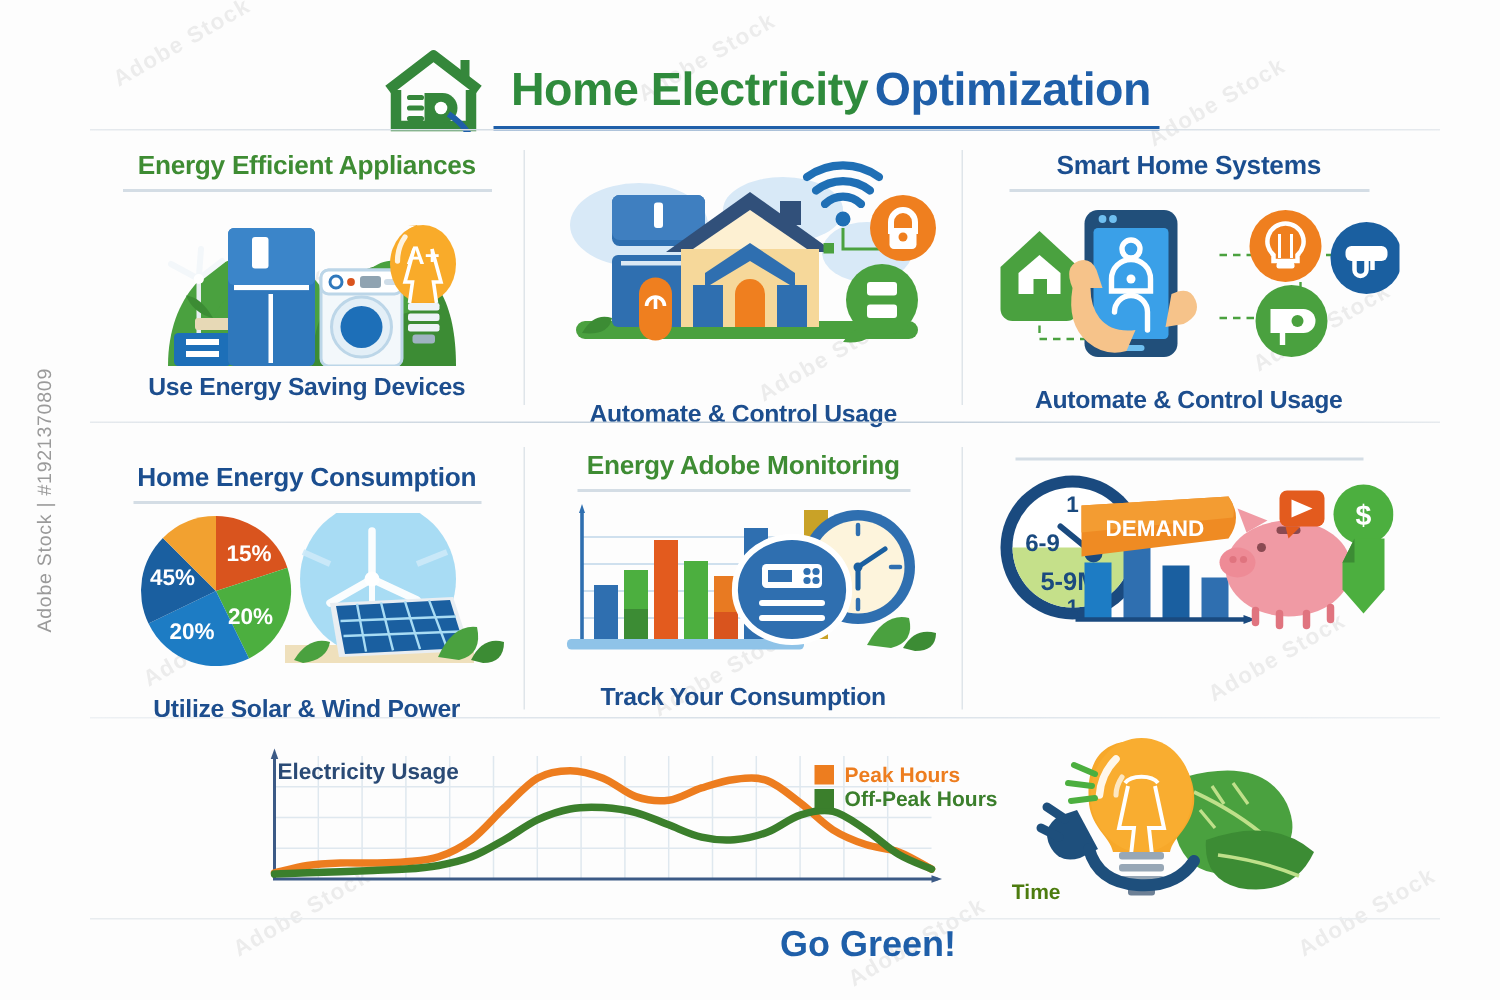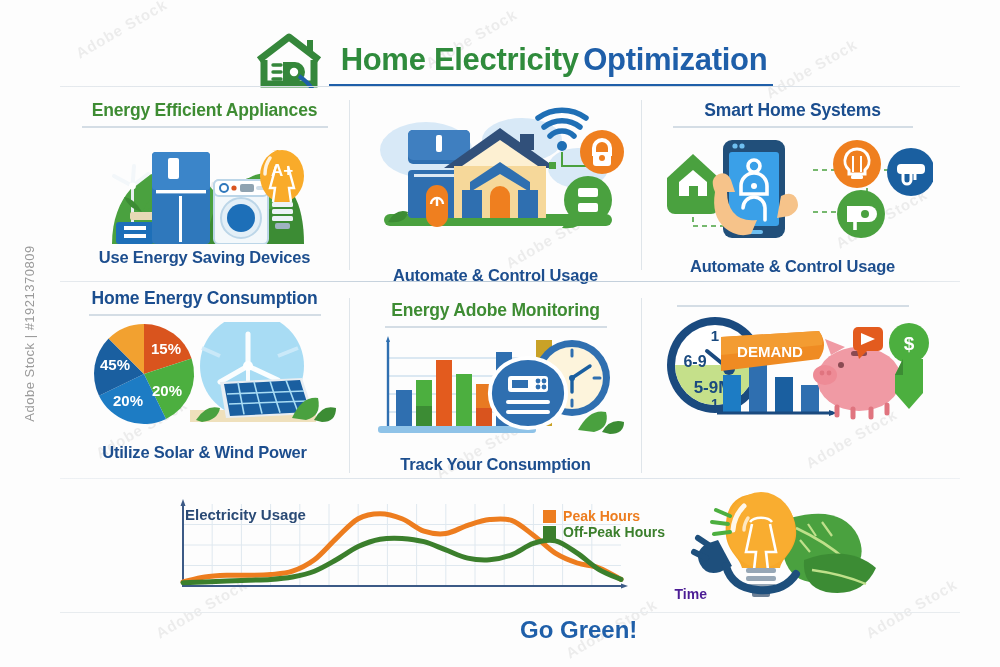--- a/index.html
+++ b/index.html
@@ -83,21 +83,21 @@
   .legend { position: absolute; right: 0; top: 10px; }
   .legend-row { display: flex; align-items: center; gap: 7px; line-height: 1.15; }
   .legend-sw { width: 13px; height: 13px; display: inline-block; }
   .legend-label { font-size: 14px; font-weight: 700; white-space: nowrap; }
   .axis-y-label {
     position: absolute; left: 30px; top: 8px;
     font-size: 15px; font-weight: 700; color: #2a4a75; white-space: nowrap;
   }
   .axis-x-label {
     position: absolute; right: -42px; bottom: -4px;
-    font-size: 14px; font-weight: 700; color: #4c1d95;
+    font-size: 14px; font-weight: 700; color: #4d7c0f;
   }
   .gogreen {
     position: absolute; left: 520px; top: 616px;
     font-size: 24px; font-weight: 700; color: #1f5fa9; white-space: nowrap;
   }
   .rule-foot {
     position: absolute; left: 60px; top: 612px; width: 900px; height: 1px;
     background: #e8ecef;
   }
 </style>
@@ -317,21 +317,21 @@
       </svg>
     </div>
     <div class="panel-caption" style="margin-top:9px;">Automate &amp; Control Usage</div>
   </div>
 
   <div class="rule-mid"></div>
 
   <div class="vdiv" style="left:349px; top:298px; height:175px;"></div>
   <div class="vdiv" style="left:641px; top:298px; height:175px;"></div>
 
-  <div class="panel" style="left:60px; top:288px; width:289px;">
+  <div class="panel" style="left:60px; top:308px; width:289px;">
     <div class="panel-title navy">Home Energy Consumption</div>
     <div class="panel-underline" style="width:232px;"></div>
     <div class="art" style="margin-top:6px;">
       <svg width="270" height="108" viewBox="0 0 270 108">
         <g>
           <circle cx="182" cy="44" r="52" fill="#a8dcf4"></circle>
           <g stroke="#ffffff" stroke-width="5" stroke-linecap="round" fill="none" opacity=".95">
             <path d="M178 44 L178 12"></path>
               <path d="M178 44 L150 60"></path>
               <path d="M178 44 L208 58"></path>

